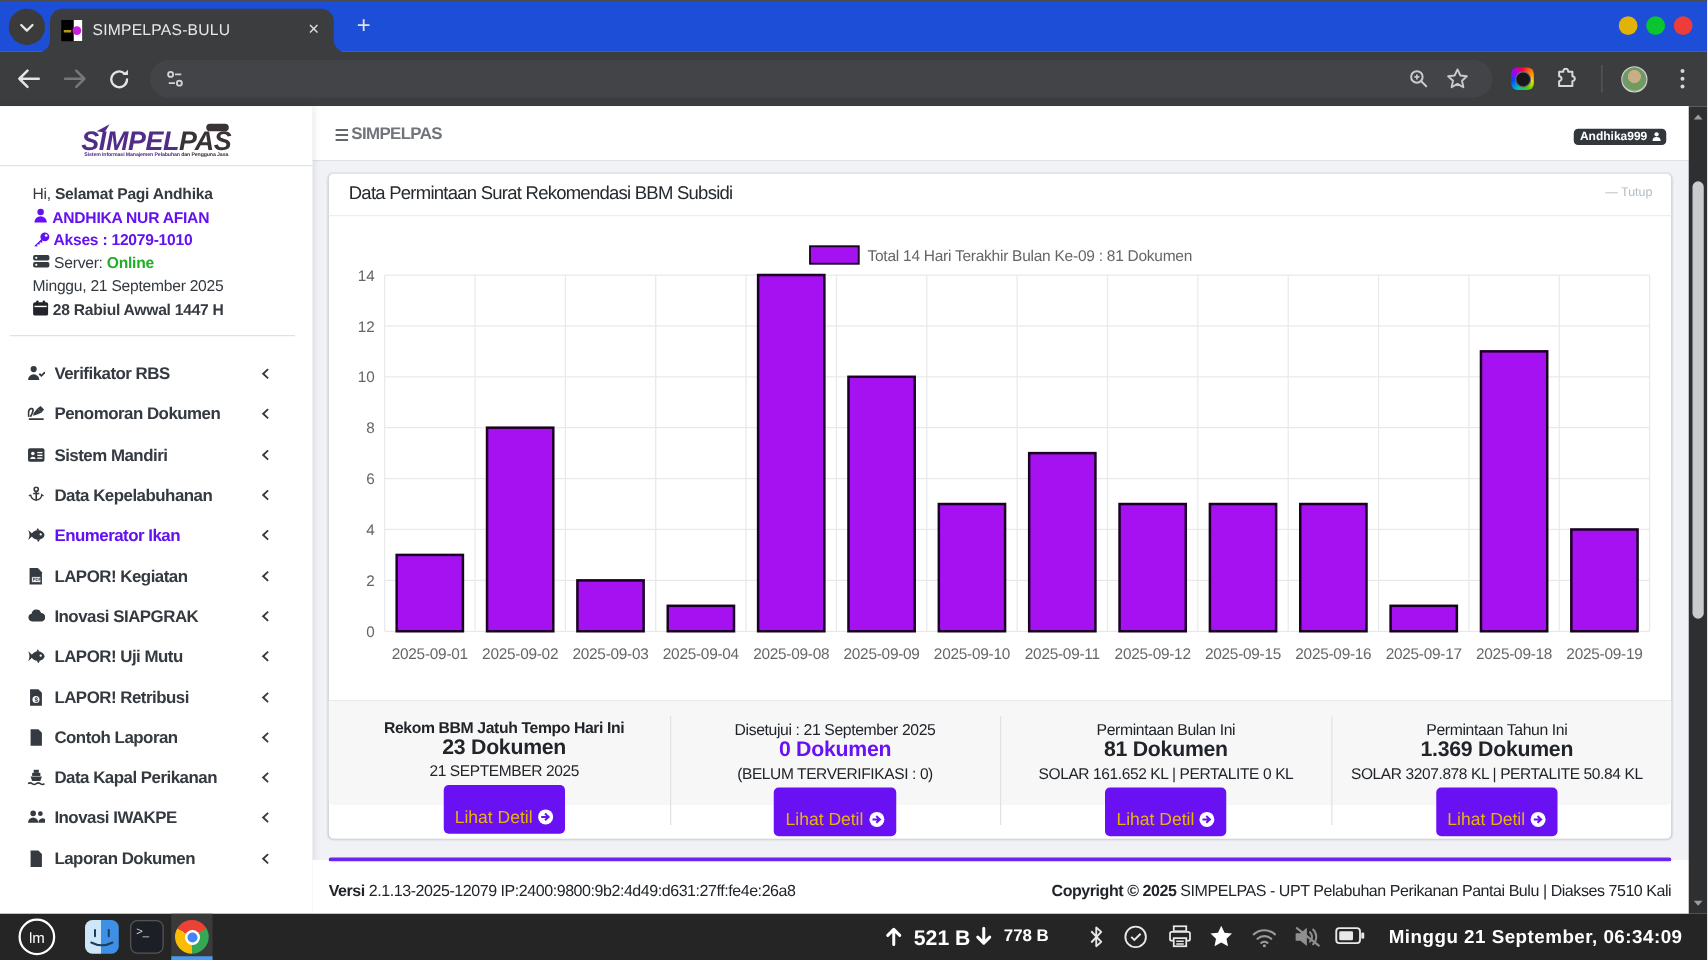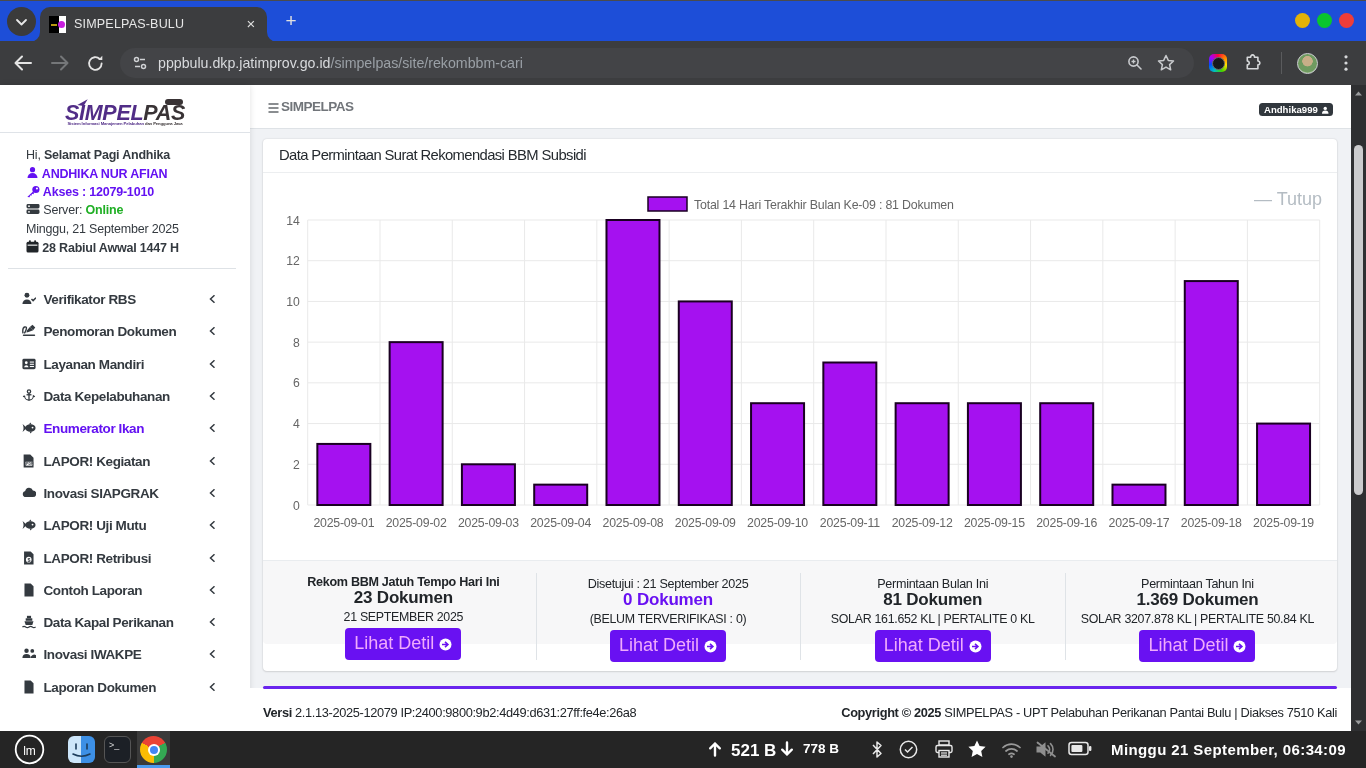--- a/index.html
+++ b/index.html
@@ -45,30 +45,30 @@
 
   
   .navbar { position:absolute; left:250px; top:0; width:1102px; height:44px; background:#fff; border-bottom:1px solid #dee2e6; }
   .navbrand { position:absolute; left:17px; top:13.5px; font-size:13.5px; letter-spacing:-0.5px; font-weight:bold; color:#71757a; }
   .userpill { position:absolute; right:19px; top:18px; height:12.5px; background:#31373d; border-radius:3.5px; color:#fff; font-size:9.6px; font-weight:bold; padding:1px 4px 0 5px; line-height:11px; }
 
   
   .card { position:absolute; left:263px; top:54px; width:1074px; height:532px; background:#fff; border-radius:4px; box-shadow:0 0 2px rgba(0,0,0,0.14), 0 1px 2px rgba(0,0,0,0.1); }
   .card-header { position:absolute; left:0; top:0; width:100%; height:34px; border-bottom:1px solid #eceef0; }
   .card-title { position:absolute; left:16px; top:8px; font-size:14.8px; letter-spacing:-0.6px; color:#252a2f; }
-  .tutup { position:absolute; right:15px; top:9.5px; font-size:18px; color:#b4bcc3;margin-top:40px; }
+  .tutup { position:absolute; right:15px; top:9.5px; font-size:10px; color:#b4bcc3; }
 
   
   .card-stats { position:absolute; left:0; top:421px; width:100%; height:84px; background:#f7f7f8; border-top:1px solid #e9ecef; border-radius:0 0 4px 4px; }
   .stat { position:absolute; top:0; width:264.7px; height:100%; text-align:center; color:#212529; }
   .stat .l1 { margin-top:14px; font-size:12.6px; letter-spacing:-0.3px; font-weight:bold; }
   .stat .l1n { margin-top:16px; font-size:12.6px; letter-spacing:-0.3px; }
   .stat .l2 { font-size:17px; letter-spacing:-0.2px; font-weight:bold; margin-top:-1px; }
   .stat .l3 { font-size:12.4px; letter-spacing:-0.3px; margin-top:2px; }
-  .btn { display:inline-block; margin-top:4px; background:#6911f2; color:#f0abfc; font-size:18px; border-radius:4px; padding:5px 9px 6px 9px; }
+  .btn { display:inline-block; margin-top:4px; background:#6911f2; color:#eab308; font-size:14px; border-radius:4px; padding:17px 9px 6px 9px; }
   .vdiv { position:absolute; top:12px; width:1px; height:87px; background:#dfe3e7; }
 
   
   .pfoot-line { position:absolute; left:263px; top:601px; width:1074px; height:3px; background:#6a25ee; border-radius:2px; }
   .pfoot { position:absolute; left:263px; top:620px; width:1074px; font-size:12.8px; letter-spacing:-0.35px; color:#212529; }
 
   
   .vsb { position:absolute; left:1351px; top:0; width:15px; height:646px; background:#2e2f31; }
   .vsb-thumb { position:absolute; left:3px; top:60px; width:9px; height:350px; background:#cbcbcd; border-radius:5px; }
 
@@ -118,21 +118,20 @@
         <path d="M19 12 a7.2 7.2 0 1 1 -2.2 -5.2" stroke="#e4e4e4" stroke-width="2.1" fill="none" stroke-linecap="round"></path>
         <path d="M19.8 3.2 v4.8 h-4.8 z" fill="#e4e4e4"></path>
       </svg>
     <div class="urlpill">
       <svg style="position:absolute;left:10px;top:5px;" width="20" height="20" viewBox="0 0 20 20">
           <circle cx="6.5" cy="6.5" r="2" fill="none" stroke="#d0d2d5" stroke-width="1.5"></circle>
           <line x1="10" y1="6.5" x2="15" y2="6.5" stroke="#d0d2d5" stroke-width="1.5"></line>
           <circle cx="13.5" cy="13.5" r="2" fill="none" stroke="#d0d2d5" stroke-width="1.5"></circle>
           <line x1="5" y1="13.5" x2="10" y2="13.5" stroke="#d0d2d5" stroke-width="1.5"></line>
         </svg>
-      <div class="urltext">pppbulu.dkp.jatimprov.go.id<span>/simpelpas/site/rekombbm-cari</span></div>
       <svg style="position:absolute;right:50px;top:6px;" width="18" height="18" viewBox="0 0 18 18">
           <circle cx="7.5" cy="7.5" r="4.6" fill="none" stroke="#c8cacd" stroke-width="1.6"></circle>
           <line x1="11" y1="11" x2="15" y2="15" stroke="#c8cacd" stroke-width="1.6" stroke-linecap="round"></line>
           <line x1="5.5" y1="7.5" x2="9.5" y2="7.5" stroke="#c8cacd" stroke-width="1.4"></line>
           <line x1="7.5" y1="5.5" x2="7.5" y2="9.5" stroke="#c8cacd" stroke-width="1.4"></line>
         </svg>
       <svg style="position:absolute;right:18px;top:5px;" width="20" height="20" viewBox="0 0 20 20">
           <path d="M10 2.5 l2.3 4.9 5.2 0.6 -3.9 3.6 1.1 5.2 -4.7 -2.7 -4.7 2.7 1.1 -5.2 -3.9 -3.6 5.2 -0.6 z" fill="none" stroke="#c8cacd" stroke-width="1.5" stroke-linejoin="round"></path>
         </svg>
     </div>
@@ -227,21 +226,21 @@
           </div>
           <div class="mi">
             <svg class="ic" viewBox="0 0 17 17">
               <rect x="0.5" y="2" width="16" height="13" rx="1.8" fill="#343a40"></rect>
               <circle cx="5.2" cy="7" r="1.7" fill="#fff"></circle>
               <path d="M2.5 12.4 a2.8 2.8 0 0 1 5.5 0 z" fill="#fff"></path>
               <rect x="9.5" y="5.5" width="5" height="1.3" fill="#fff"></rect>
               <rect x="9.5" y="8.2" width="5" height="1.3" fill="#fff"></rect>
               <rect x="9.5" y="10.9" width="5" height="1.3" fill="#fff"></rect>
             </svg>
-            <div class="tx">Layanan Mandiri</div>
+            <div class="tx">Sistem Mandiri</div>
             <svg class="ch" viewBox="0 0 9 9">
               <path d="M6.5 0.8 L2.5 4.5 L6.5 8.2" stroke="#343a40" stroke-width="1.5" fill="none"></path>
             </svg>
           </div>
           <div class="mi">
             <svg class="ic" viewBox="0 0 17 17">
               <circle cx="8.5" cy="3" r="2" fill="none" stroke="#343a40" stroke-width="1.6"></circle>
               <line x1="8.5" y1="5" x2="8.5" y2="14" stroke="#343a40" stroke-width="1.6"></line>
               <line x1="5.5" y1="7" x2="11.5" y2="7" stroke="#343a40" stroke-width="1.6"></line>
               <path d="M2 10 a6.5 6.5 0 0 0 13 0 l2.2 1.5 M2 10 l-2.2 1.5" stroke="#343a40" stroke-width="1.6" fill="none" transform="translate(1.5,0) scale(0.82)"></path>

